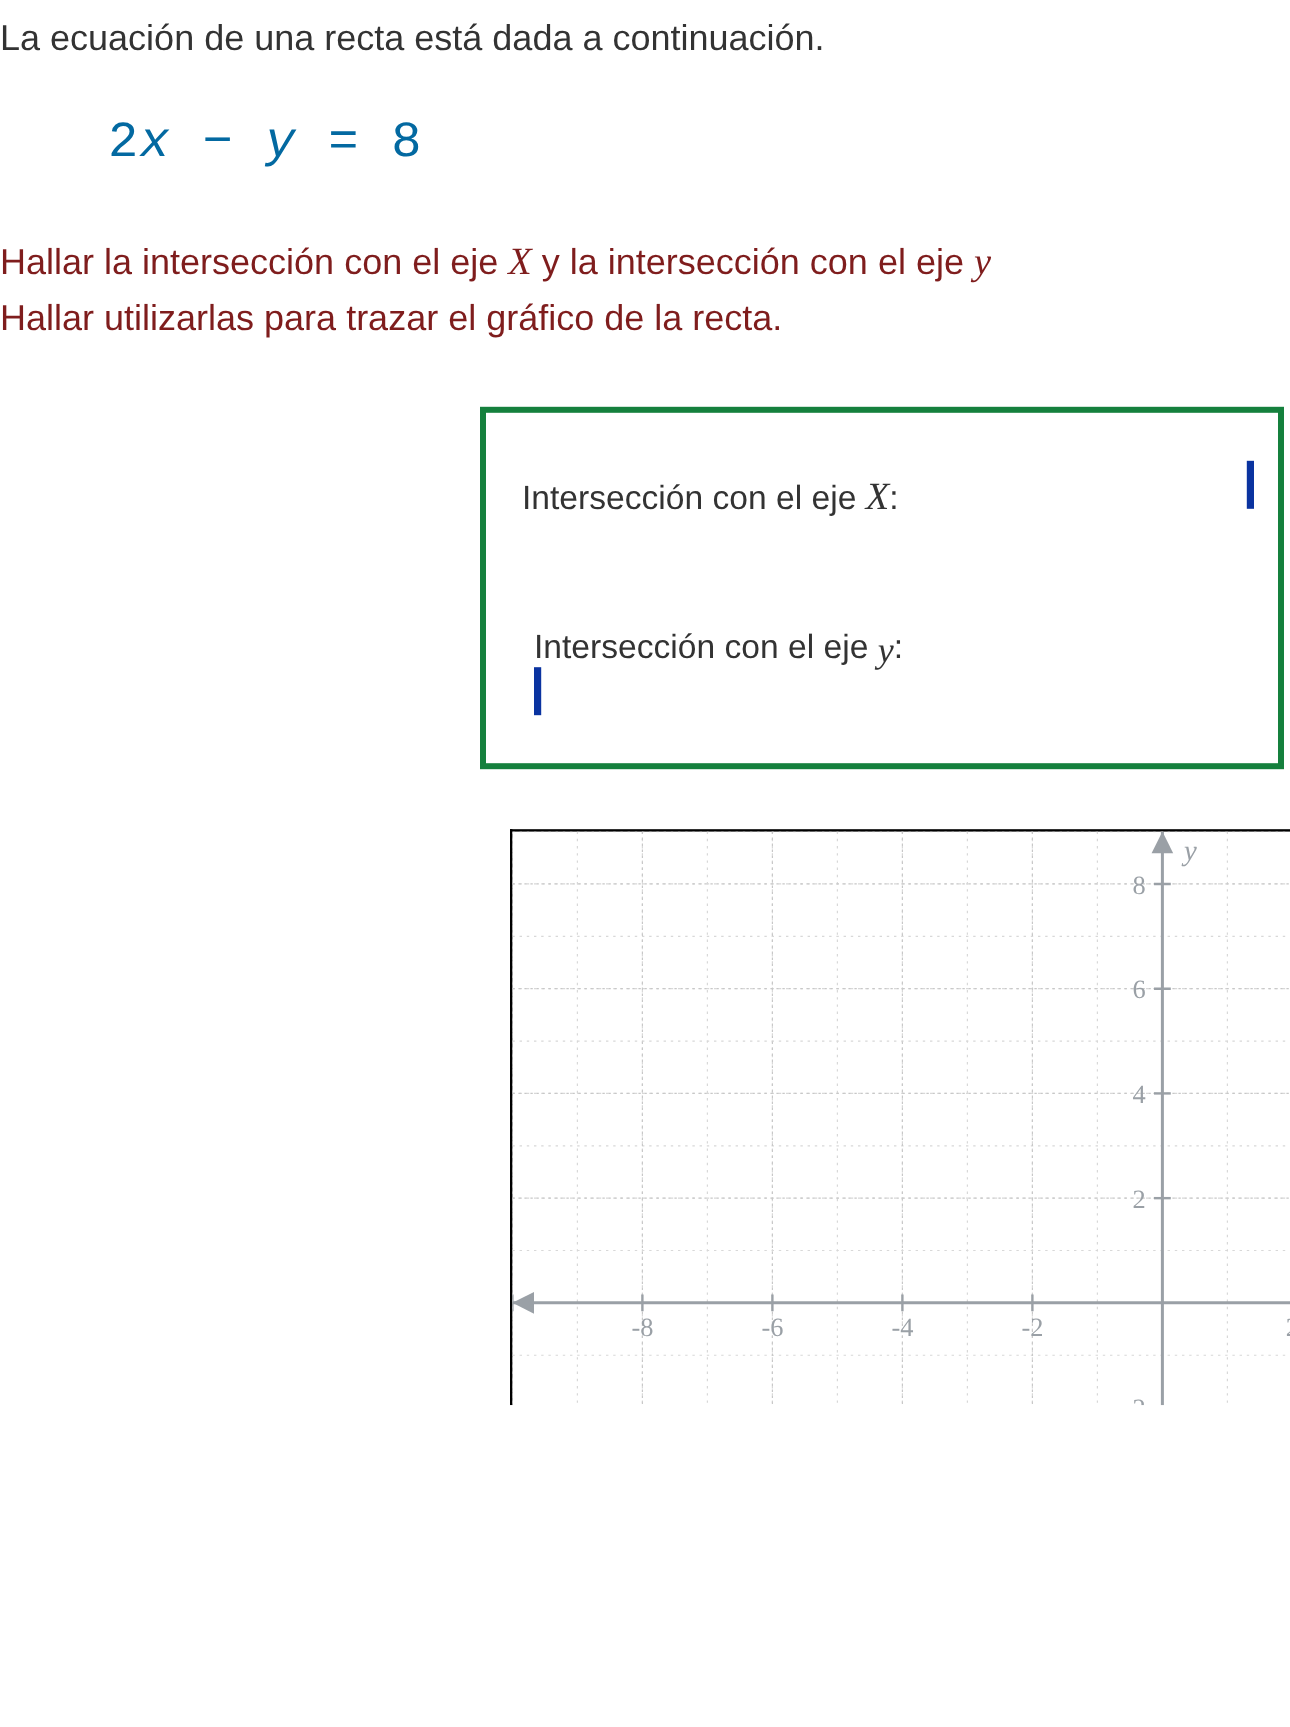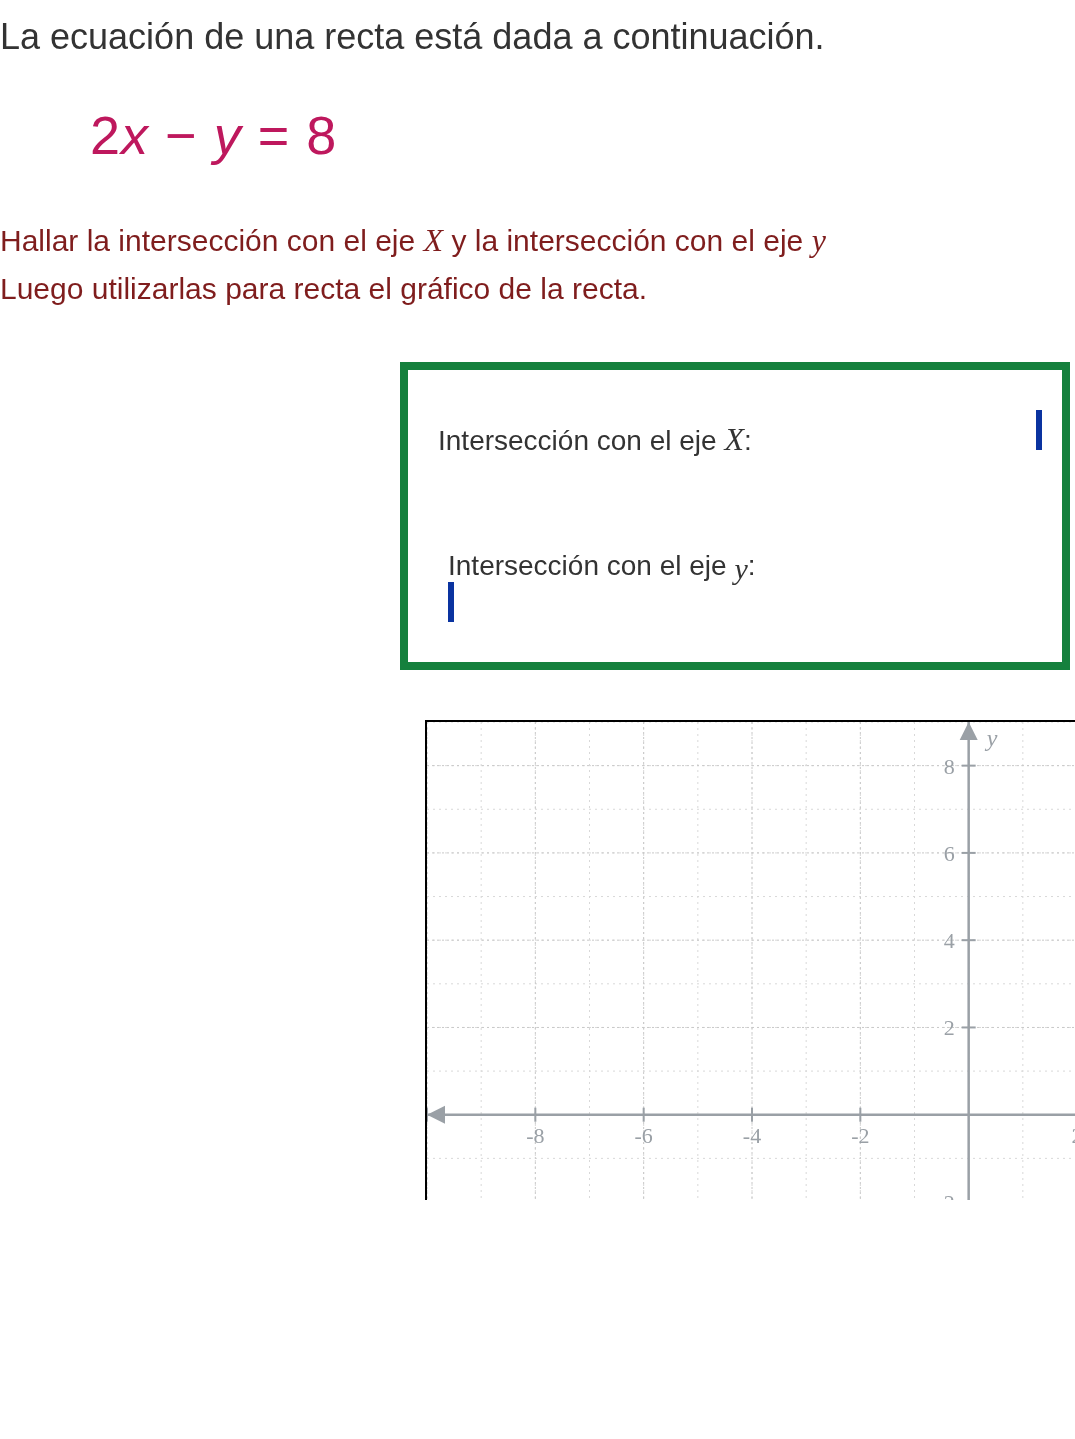--- a/index.html
+++ b/index.html
@@ -9,52 +9,52 @@
     font-family: Arial, Helvetica, sans-serif;
     color: #222;
     width: 1075px;
   }
   .page {
     padding: 10px 0 0 0;
     width: 1075px;
     box-sizing: border-box;
   }
   .intro {
-    font-size: 36px;
+    font-size: 30px;
     line-height: 1.5;
     margin: 0 0 40px 0;
     padding: 0 10px 0 0;
     color: #333;
   }
   .equation {
-    font-family: Liberation Sans, sans-serif;
+    font-family: Liberation Mono, monospace;
     font-style: italic;
-    font-size: 54px;
+    font-size: 42px;
     margin: 20px 0 50px 90px;
-    color: #be185d;
+    color: #0369a1;
     letter-spacing: 1px;
   }
   .equation .op, .equation .num, .equation .eq {
     font-style: normal;
   }
   .instructions {
     font-size: 30px;
     line-height: 1.55;
     margin: 0 0 50px 0;
     color: #7f1d1d;
   }
   .var-x, .var-y {
     font-family: "Times New Roman", Georgia, serif;
     font-style: italic;
     font-size: 32px;
   }
   .answer-box {
     margin-left: 400px;
     width: 670px;
-    border: 8px solid #15803d;
+    border: 5px solid #15803d;
     box-sizing: border-box;
     padding: 40px 20px 40px 30px;
   }
   .answer-row {
     font-size: 28px;
     color: #333;
     display: flex;
     align-items: baseline;
     justify-content: space-between;
   }
@@ -108,21 +108,21 @@
   <div class="equation">
     <span class="num">2</span><span>x</span>
     <span class="op">−</span>
     <span>y</span>
     <span class="eq">=</span>
     <span class="num">8</span>
   </div>
 
   <p class="instructions">
     <span>Hallar la intersección con el eje </span><span class="var-x">X</span><span> y la intersección con el eje </span><span class="var-y">y</span><br>
-    <span>Luego utilizarlas para recta el gráfico de la recta.</span>
+    <span>Hallar utilizarlas para trazar el gráfico de la recta.</span>
   </p>
 
   <div class="answer-box">
     <div class="answer-row">
       <span>
         <span>Intersección con el eje </span><span class="axis-var">X</span><span>:</span>
       </span>
       <span class="answer-input"></span>
     </div>
     <div class="answer-row">

